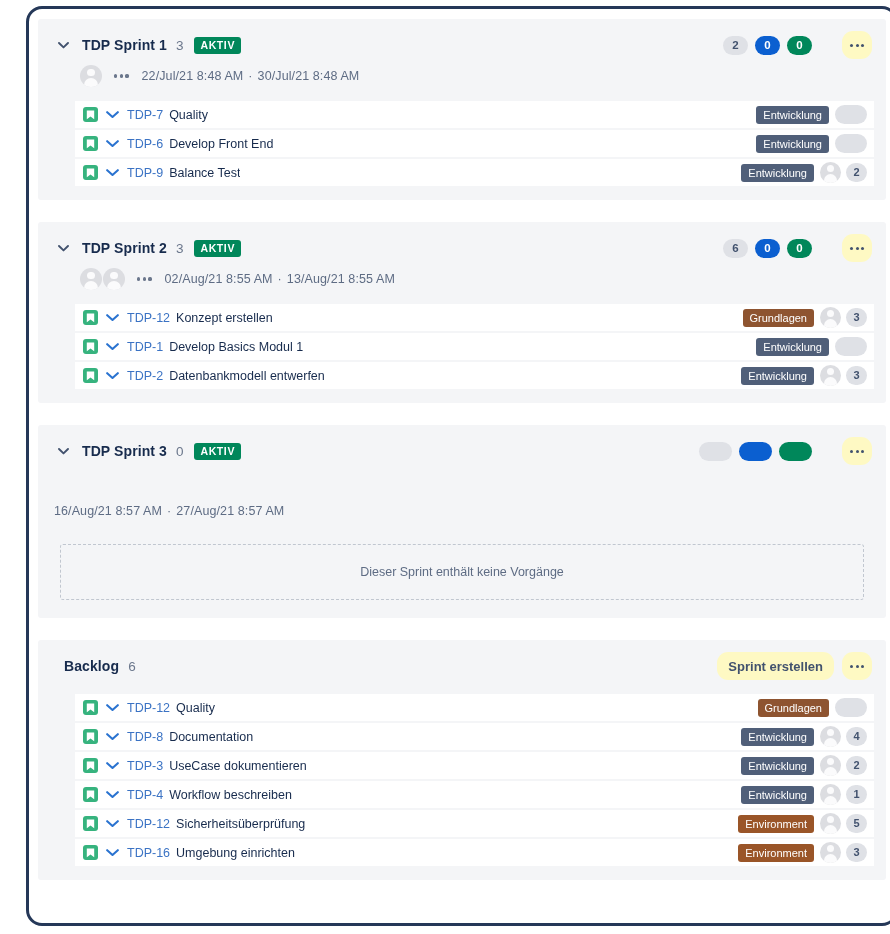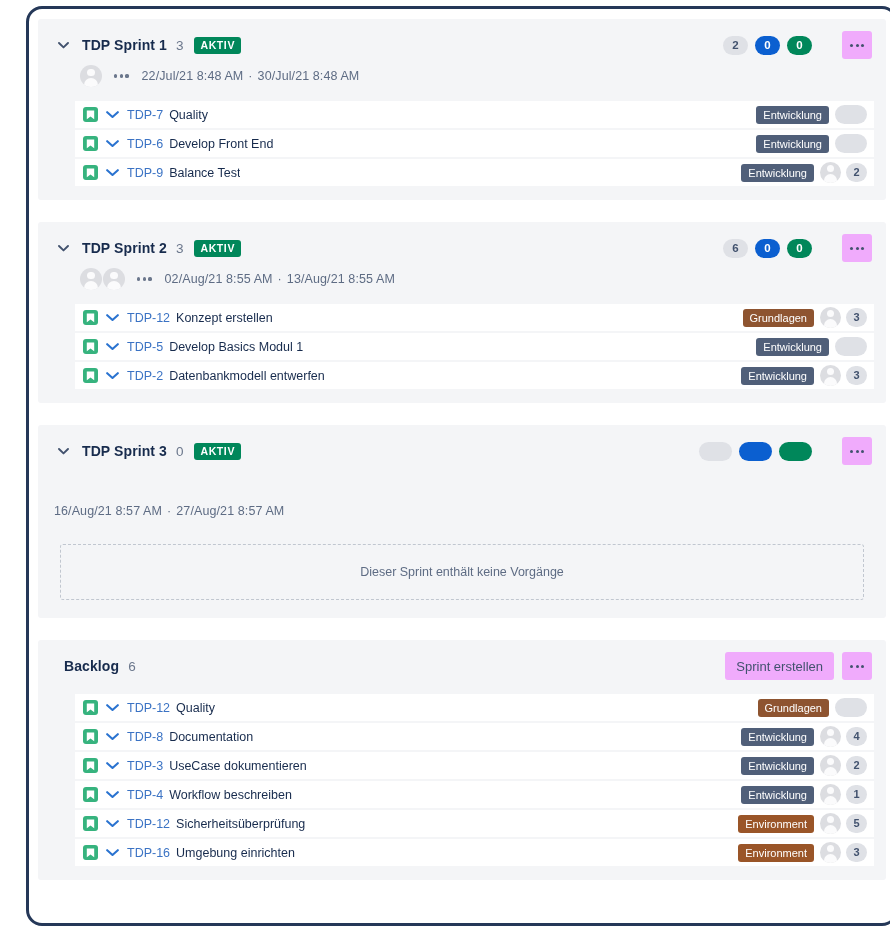--- a/index.html
+++ b/index.html
@@ -102,30 +102,31 @@
     line-height: 19px;
     cursor: default;
   }
   .cpill.todo { background: #dfe1e6; color: #42526e; }
   .cpill.prog { background: #0b5fd0; }
   .cpill.done { background: #00875a; }
   .cpill.empty { min-width: 33px; padding: 0; }
 
   
   .btn {
-    background: #f0abfc;
+    background: #fef9c3;
     border: none;
-    border-radius: 3px;
+    border-radius: 11px;
     color: #42526e;
     font-family: inherit;
     font-size: 13px;
     height: 28px;
     padding: 0 11px;
     cursor: pointer;
     white-space: nowrap;
+    font-weight: bold;
   }
   .btn-more {
     width: 30px; height: 28px;
     padding: 0;
     display: flex; align-items: center; justify-content: center;
     gap: 2.5px;
   }
   .btn-more i {
     width: 3px; height: 3px; border-radius: 50%;
     background: #42526e; display: block;
@@ -473,21 +474,21 @@
               <span class="type-icon">
                 <svg width="9" height="10" viewBox="0 0 9 10">
                   <path d="M0.8 0.6 H8.2 V9.2 L4.5 6.4 L0.8 9.2 Z" fill="#ffffff"></path>
                 </svg>
               </span>
               <span class="prio-icon">
                 <svg width="13" height="9" viewBox="0 0 13 9">
                   <path d="M1.2 2.2 L6.5 7 L11.8 2.2" fill="none" stroke="#2a73d0" stroke-width="2.1" stroke-linecap="round" stroke-linejoin="round"></path>
                 </svg>
               </span>
-              <a class="issue-key" href="#">TDP-5</a>
+              <a class="issue-key" href="#">TDP-1</a>
               <span class="issue-summary">Develop Basics Modul 1</span>
               <span class="row-spacer"></span>
               <span class="row-right">
                 <span class="epic-chip" style="background:#505f79">Entwicklung</span>
                 <span class="estimate blank"></span>
               </span>
             </div>
             <div class="issue-row">
               <span class="type-icon">
                 <svg width="9" height="10" viewBox="0 0 9 10">

